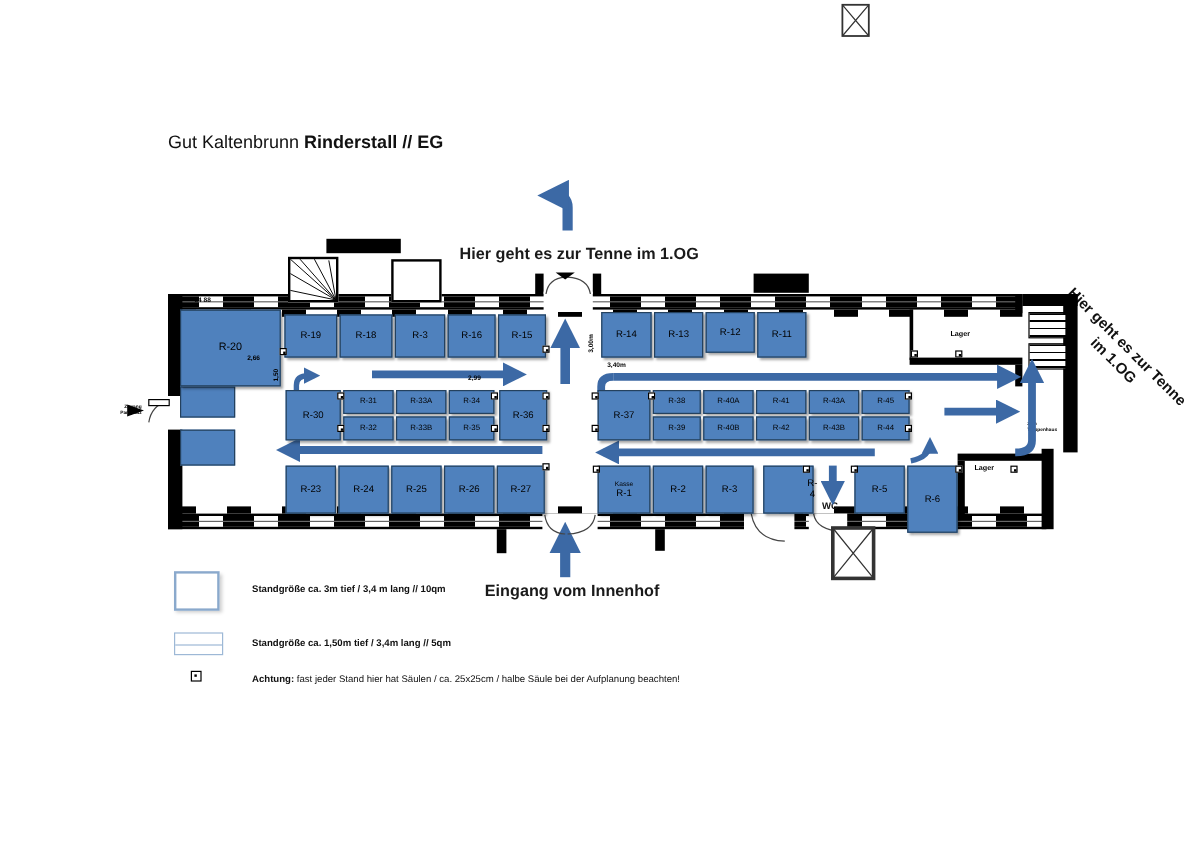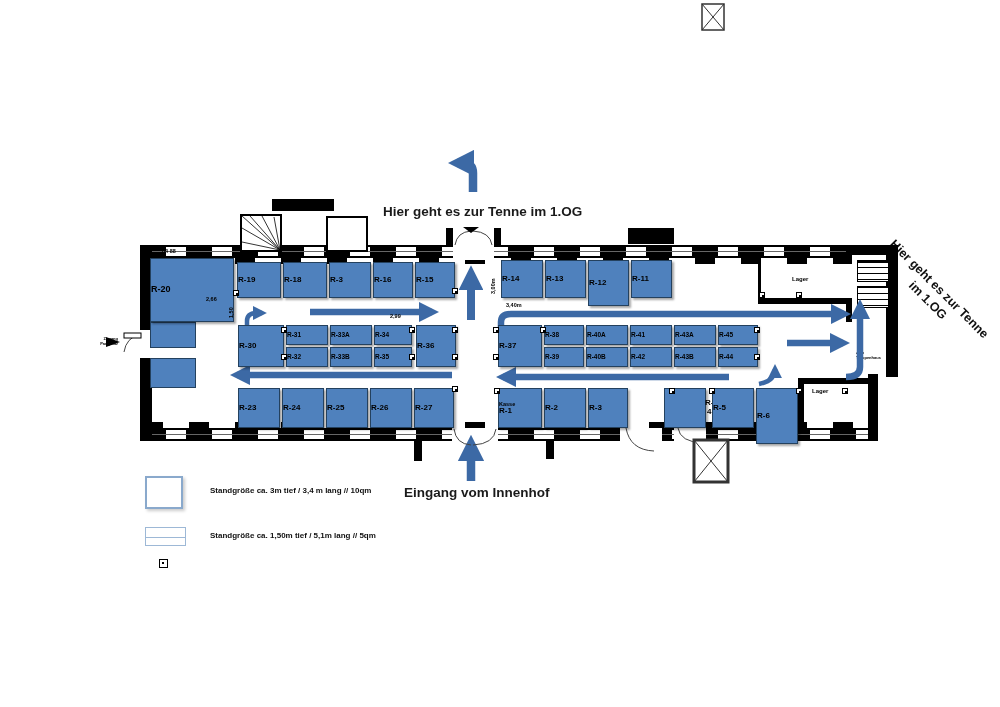--- a/index.html
+++ b/index.html
@@ -16,21 +16,21 @@
     background:repeating-linear-gradient(90deg,#000 0 26px,#fff 26px 46px);}
   .wallband .sill{position:absolute;left:0;right:0;top:45%;height:1px;background:#666;}
   .teeth{position:absolute;background:repeating-linear-gradient(90deg,transparent 0 3px,#000 3px 23px,transparent 23px 46px);}
   .doorgap{position:absolute;background:#fff;}
   .towerbox{position:absolute;border:2px solid #000;background:#fff;}
   .treads{position:absolute;border:1px solid #000;background:
      repeating-linear-gradient(180deg,#000 0 1.5px,#fff 1.5px 6px);}
   
   .stand{position:absolute;background:var(--stand,#4f81bd);border:1px solid var(--standBorder,#24415e);
     box-shadow:2px 2px 2px rgba(0,0,0,.35);display:flex;flex-direction:column;
-    align-items:flex-start;justify-content:center;font-weight:bold;font-size:8px;color:#000;text-align:center;line-height:1.1;}
+    align-items:center;justify-content:center;font-weight:normal;font-size:8px;color:#000;text-align:center;line-height:1.1;}
   .stand.half{font-size:6.5px;}
   .stand.big{font-size:9px;}
   .stand .pre{font-size:5.5px;}
   .patch{position:absolute;background:var(--stand,#4f81bd);border:1px solid var(--standBorder,#24415e);}
   
   .dim{position:absolute;font-size:5.5px;font-weight:bold;white-space:nowrap;color:#000;}
   .dim.rot{transform:rotate(-90deg);transform-origin:0 0;}
   .tiny{position:absolute;font-size:4px;font-weight:bold;line-height:1.15;white-space:pre-line;color:#000;}
   .roomlabel{position:absolute;font-size:6px;font-weight:bold;color:#000;}
   .dirtext{position:absolute;font-size:13.5px;font-weight:600;color:#1a1a1a;white-space:nowrap;}
@@ -46,20 +46,23 @@
   .leg-box2 .half-line{position:absolute;left:0;right:0;top:50%;height:1px;background:#9db8d6;}
   .leg-text{position:absolute;left:210px;font-size:8px;font-weight:bold;white-space:nowrap;}
   .leg-text .rest{font-weight:normal;}
   svg{position:absolute;left:0;top:0;pointer-events:none;}
 </style>
 </head>
 <body>
 
 <div id="canvas" style="--stand: #4f81bd; --standBorder: #24415e;">
 
+  <div class="title">
+    <span>Gut Kaltenbrunn </span><b>Rinderstall // EG</b>
+  </div>
 
   <div class="dirtext" style="left:383px;top:204px;">Hier geht es zur Tenne im 1.OG</div>
   <div class="dirtext" style="left:404px;top:485px;">Eingang vom Innenhof</div>
   <div class="rotated">Hier geht es zur Tenne
 im 1.OG</div>
 
   <div class="abs" style="left:0;top:0;width:1000px;height:707px;">
 
     <div class="wallband" style="left:140px;top:245px;width:712px;height:13px;">
         <div class="sill"></div>
@@ -177,21 +180,21 @@
       </div>
       <div class="stand" style="left: 415px; top: 262px; width: 40px; height: 36px;">
         <div>R-15</div>
       </div>
       <div class="stand" style="left: 501px; top: 260px; width: 42px; height: 38px;">
         <div>R-14</div>
       </div>
       <div class="stand" style="left: 545px; top: 260px; width: 41px; height: 38px;">
         <div>R-13</div>
       </div>
-      <div class="stand" style="left: 588px; top: 260px; width: 41px; height: 46px;">
+      <div class="stand" style="left: 588px; top: 260px; width: 41px; height: 34px;">
         <div>R-12</div>
       </div>
       <div class="stand" style="left: 631px; top: 260px; width: 41px; height: 38px;">
         <div>R-11</div>
       </div>
       <div class="stand" style="left: 238px; top: 325px; width: 46px; height: 42px;">
         <div>R-30</div>
       </div>
       <div class="stand half" style="left: 286px; top: 325px; width: 42px; height: 20px;">
         <div>R-31</div>
@@ -265,21 +268,21 @@
       <div class="stand" style="left: 498px; top: 388px; width: 44px; height: 40px;">
         <div class="pre">Kasse</div>
         <div>R-1</div>
       </div>
       <div class="stand" style="left: 544px; top: 388px; width: 42px; height: 40px;">
         <div>R-2</div>
       </div>
       <div class="stand" style="left: 588px; top: 388px; width: 40px; height: 40px;">
         <div>R-3</div>
       </div>
-      <div class="stand" style="left: 664px; top: 388px; width: 42px; height: 40px; padding-left: 40px;">
+      <div class="stand" style="left: 636px; top: 388px; width: 42px; height: 40px; padding-left: 40px;">
         <div>R-4</div>
       </div>
       <div class="stand" style="left: 712px; top: 388px; width: 42px; height: 40px;">
         <div>R-5</div>
       </div>
       <div class="stand" style="left: 756px; top: 388px; width: 42px; height: 56px;">
         <div>R-6</div>
       </div>
       <div class="colm" style="left: 233px; top: 290px;"></div>
       <div class="colm" style="left: 452px; top: 288px;"></div>
@@ -309,16 +312,19 @@
       <div class="dim" style="left: 506px; top: 302px;">3,40m</div>
       <div class="dim" style="left: 162px; top: 248px;">84 88</div>
       <div class="dim" style="left: 380px; top: 429px;">88 81</div>
     </div>
 
   <div class="leg-box1"></div>
   <div class="leg-text" style="top:486px;">Standgröße ca. 3m tief / 3,4 m lang  // 10qm</div>
   <div class="leg-box2">
       <div class="half-line"></div>
     </div>
-  <div class="leg-text" style="top:531px;">Standgröße ca. 1,50m tief / 5,1m lang // 5qm</div>
+  <div class="leg-text" style="top:531px;">Standgröße ca. 1,50m tief / 3,4m lang // 5qm</div>
   <div class="colm" style="left:159px;top:559px;width:9px;height:9px;"></div>
+  <div class="leg-text" style="top:561px;">
+    <span>Achtung:</span><span class="rest"> fast jeder Stand hier hat Säulen / ca. 25x25cm / halbe Säule bei der Aufplanung beachten!</span>
+  </div>
 
 </div>
 
 </body></html>

